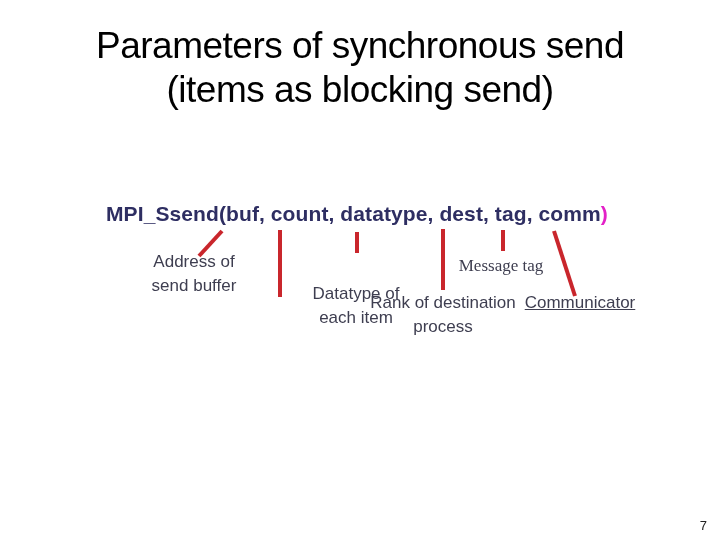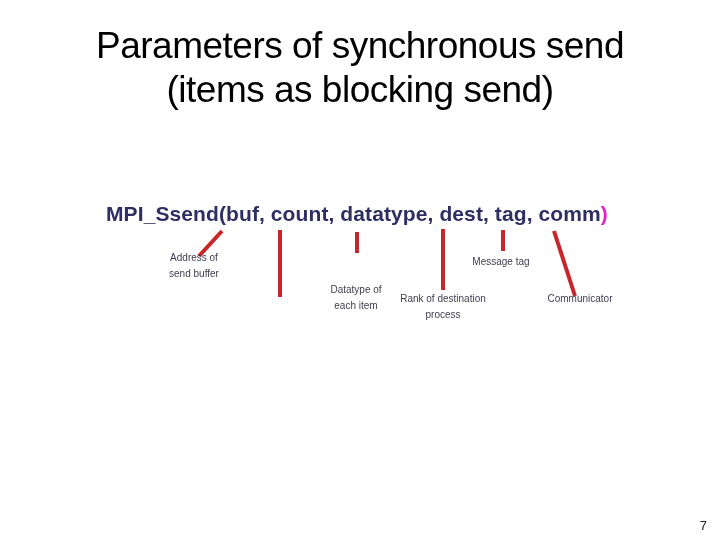--- a/index.html
+++ b/index.html
@@ -49,32 +49,32 @@
     left: 0;
     top: 0;
     pointer-events: none;
   }
   .callouts line {
     stroke: var(--callout-line, #C9262C);
     stroke-width: 4;
   }
   .ann {
     position: absolute;
-    font-size: 10px;
-    line-height: 16px;
+    font-size: 17px;
+    line-height: 24px;
     color: var(--annotation-text, #3E3E50);
     text-align: center;
     white-space: pre-line;
   }
   .ann-buf      { left: 144px; top: 250px; width: 100px; }
   .ann-datatype { left: 306px; top: 250px; width: 100px; margin-top: 32px; }
-  .ann-tag      { left: 445px; top: 254px; width: 112px; }
+  .ann-tag      { left: 445px; top: 254px; width: 112px; font-family: Liberation Serif, serif; }
   .ann-count    { left: 206px; top: 291px; width: 150px; }
   .ann-dest     { left: 361px; top: 291px; width: 164px; }
-  .ann-comm     { left: 521px; top: 291px; width: 118px; }
+  .ann-comm     { left: 521px; top: 291px; width: 118px; text-decoration: underline; }
   .page-number {
     position: absolute;
     right: 13px;
     bottom: 7px;
     font-size: 13px;
     color: #222222;
   }
 </style>
 </head>
 <body style="--background: #FFFFFF; --title-text: #000000; --code-text: #2E2E62; --close-paren: #E321C7; --callout-line: #C9262C; --annotation-text: #3E3E50;">

